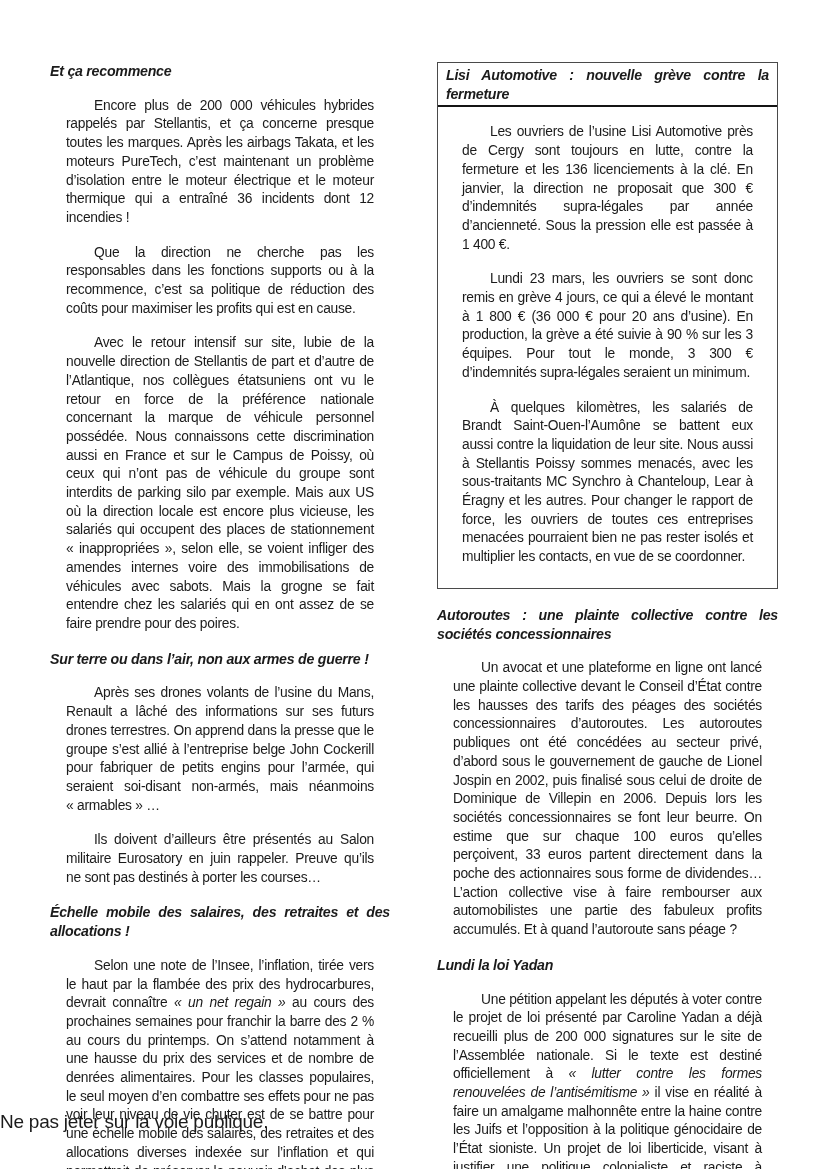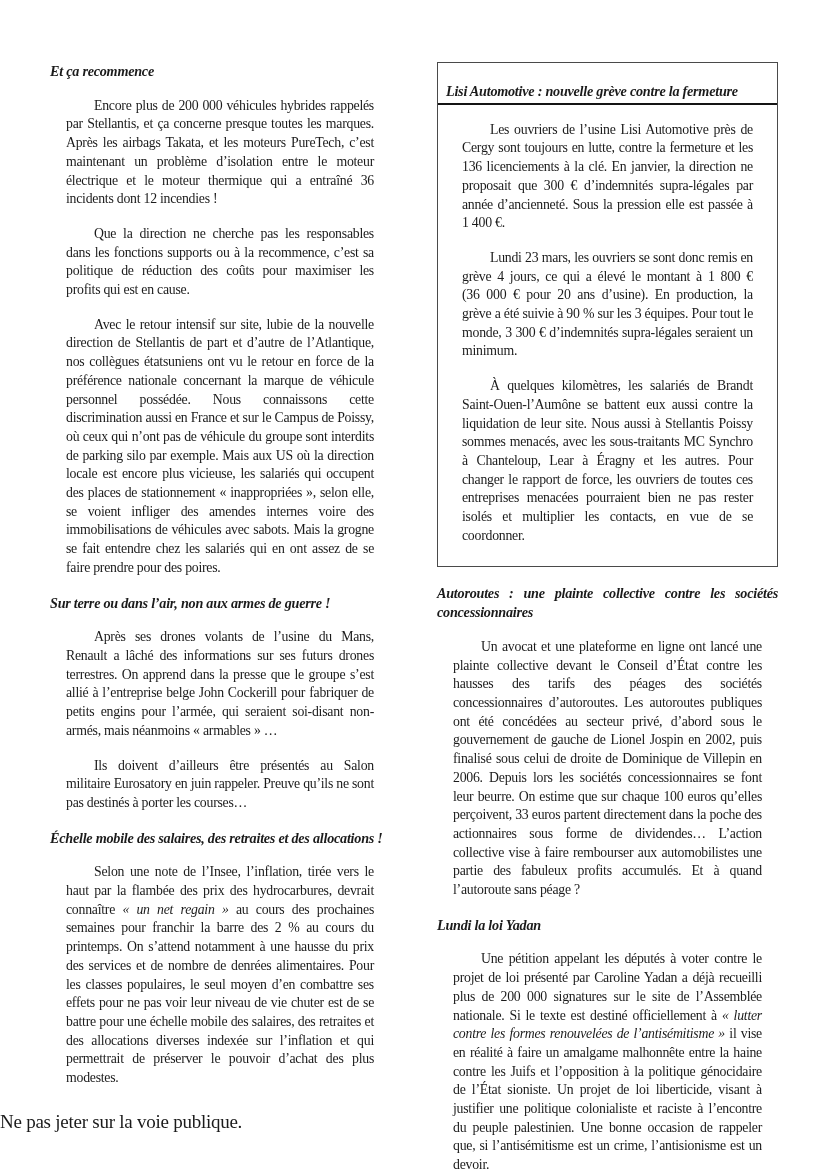--- a/index.html
+++ b/index.html
@@ -1,21 +1,21 @@
 <!DOCTYPE html>
 <html lang="fr"><head>
 <meta charset="utf-8">
 <style>
   html, body { margin: 0; padding: 0; background: #ffffff; }
   .page {
     position: relative;
     width: 826px;
     height: 1169px;
     background: #ffffff;
-    font-family: Liberation Serif, serif;
+    font-family: Liberation Sans, sans-serif;
     color: #1b1b1b;
     overflow: hidden;
   }
   .col {
     position: absolute;
     top: 62px;
     font-size: 13.8px;
     line-height: 18.7px;
     letter-spacing: -0.25px;
     text-align: justify;
@@ -32,21 +32,21 @@
   }
   p.para { margin: 16px; text-indent: 28px; }
   .italic { font-style: italic; }
   .boxed {
     border: 1.5px solid #4a4a4a;
     padding: 3px 8px 5px 8px;
     margin-bottom: 17px;
   }
   .boxed-title {
     border-bottom: 2px solid #141414;
-    margin: 16px -8px 3px -8px;
+    margin: 0 -8px 3px -8px;
     padding: 0 8px 2px 8px;
   }
   .footer {
     position: absolute;
     top: 1112px;
     left: 0;
     width: 682px;
     font-size: 19px;
     line-height: 20.5px;
     letter-spacing: -0.25px;

